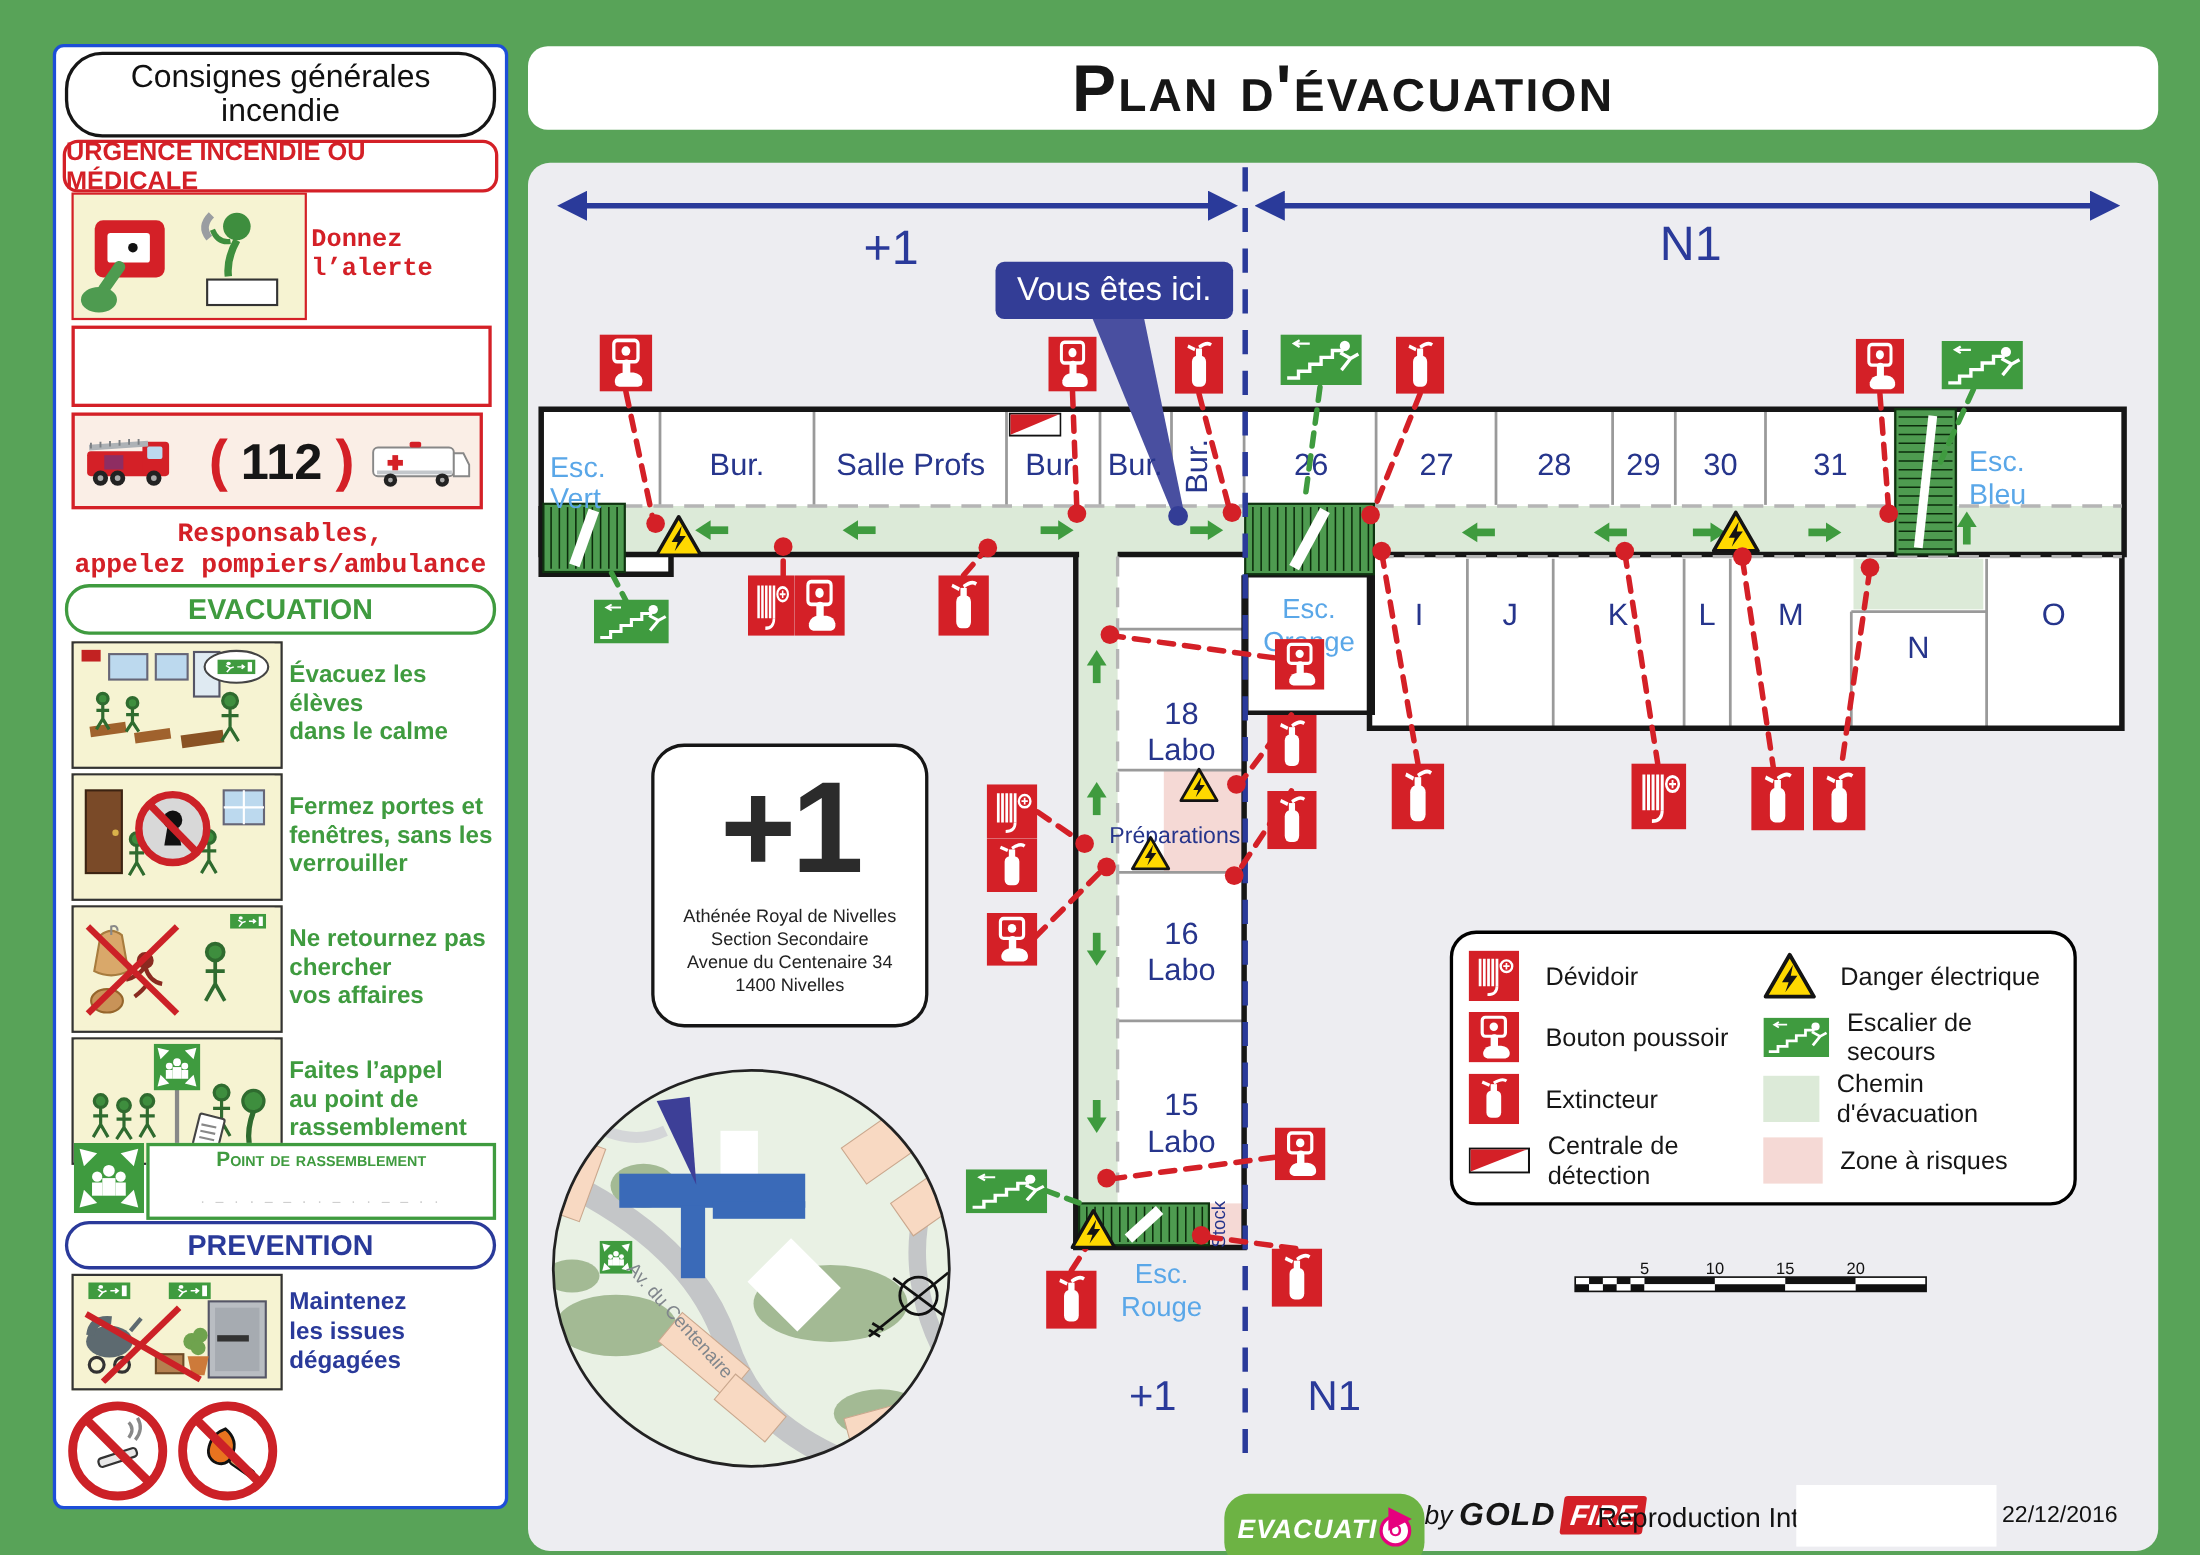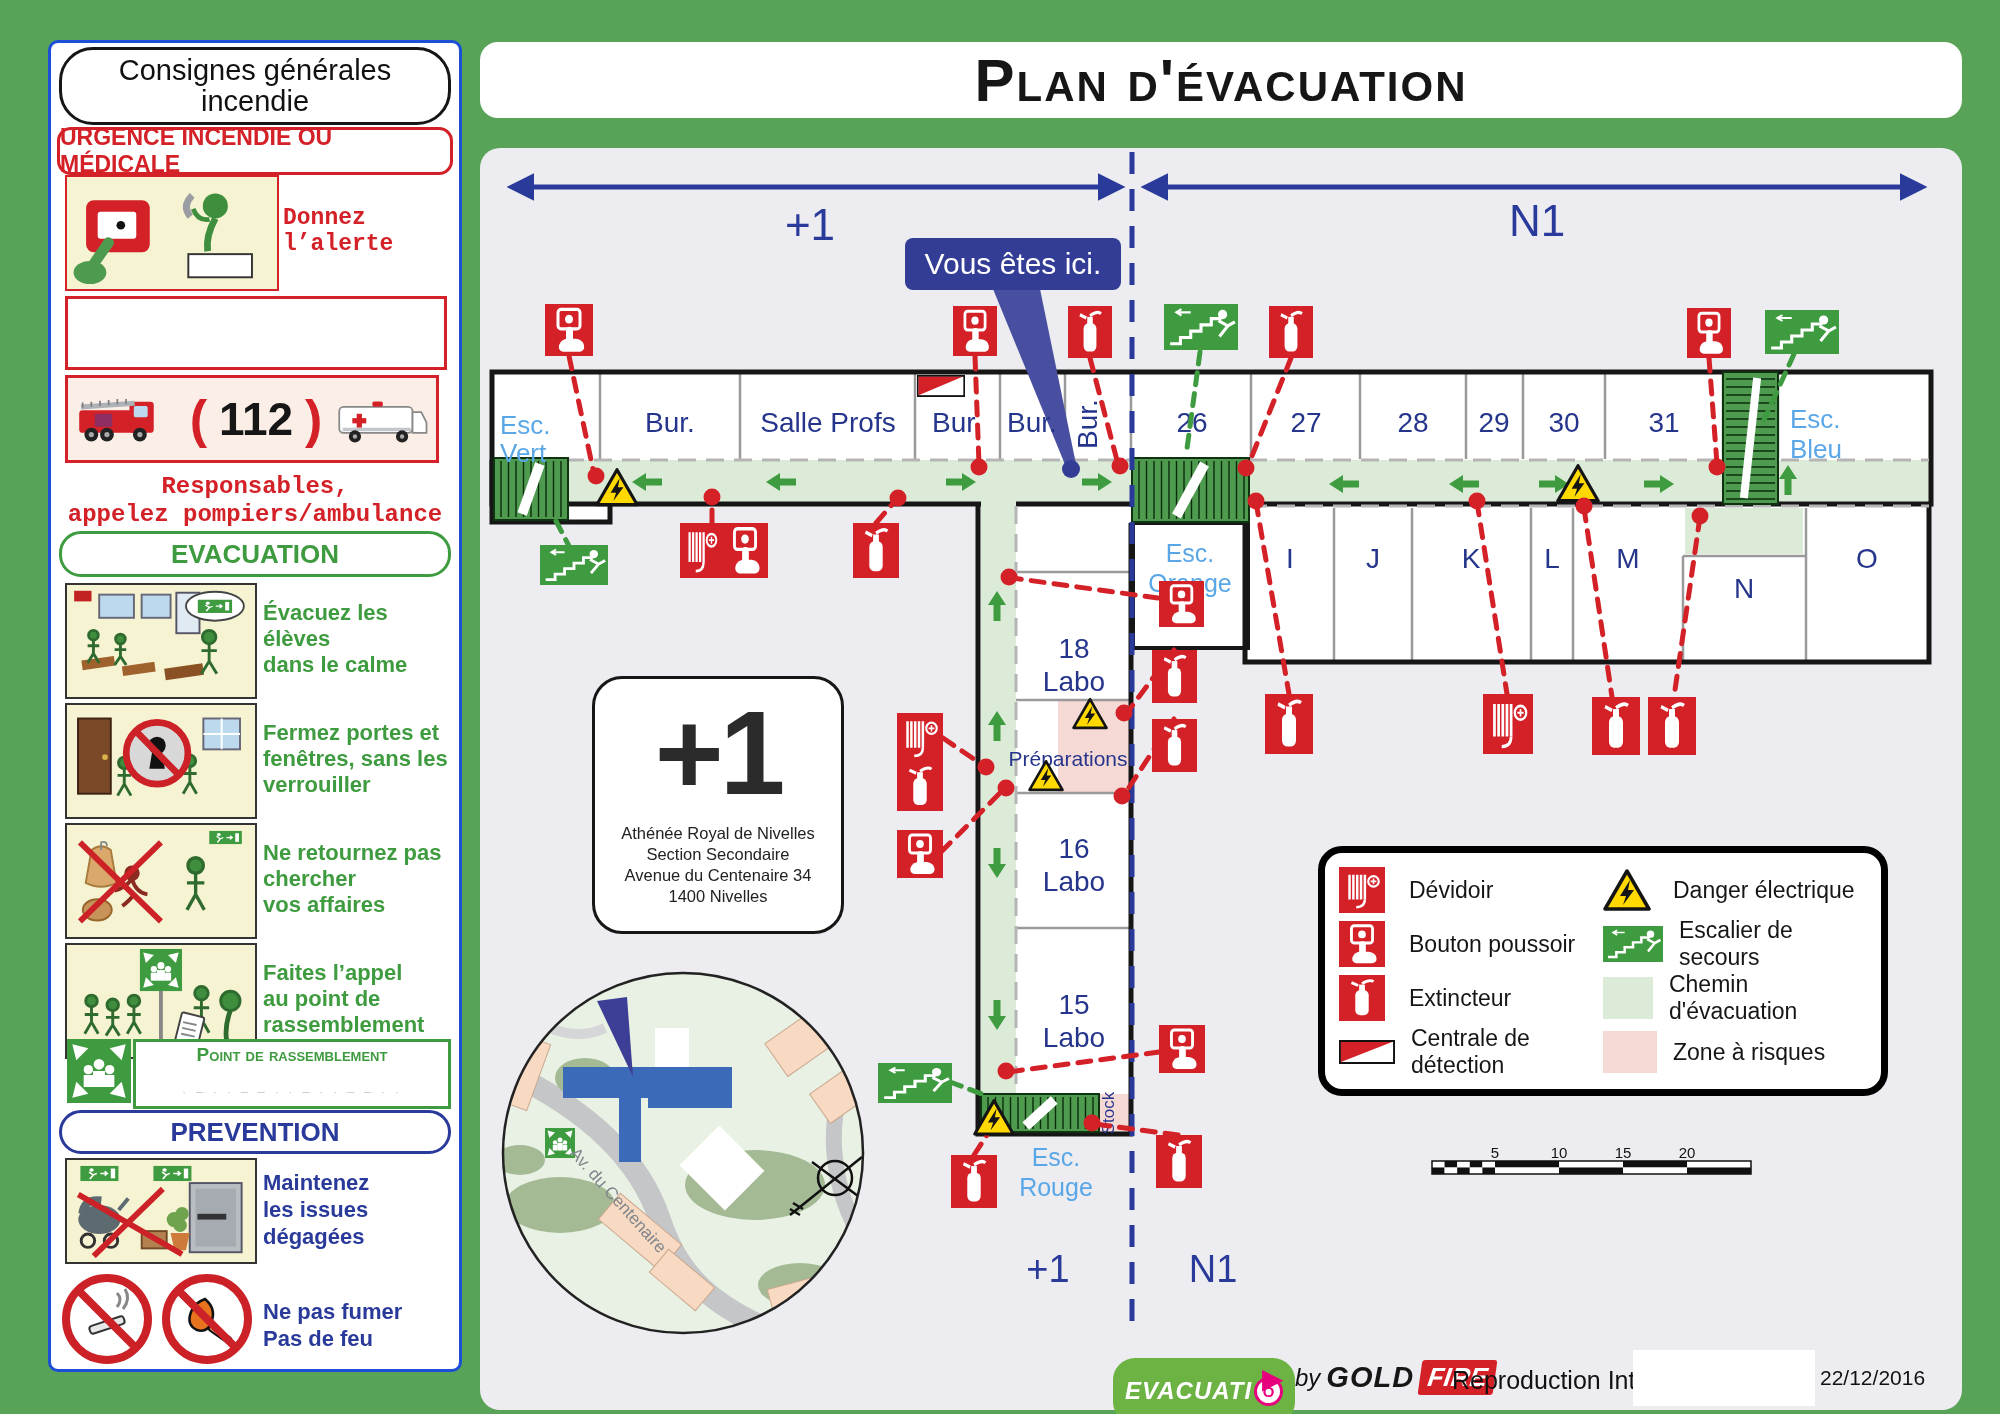--- a/index.html
+++ b/index.html
@@ -40,21 +40,21 @@
   #titlebar{left:480px;top:42px;width:1482px;height:76px;background:#fff;border-radius:18px;
             display:flex;align-items:center;justify-content:center;}
   #title{font-variant:small-caps;font-weight:bold;font-size:60px;color:#161616;letter-spacing:2px;}
   #panel{left:480px;top:148px;width:1482px;height:1262px;background:#ededf1;border-radius:20px;}
   #vei{left:905px;top:238px;width:216px;height:52px;background:#333d96;border-radius:8px;
        display:flex;align-items:center;justify-content:center;color:#fff;font-size:30px;z-index:6;}
   #infobox{left:592px;top:676px;width:246px;height:252px;background:#fff;border:3.5px solid #161616;
            border-radius:30px;z-index:4;text-align:center;}
   #infofloor{font-size:118px;font-weight:bold;color:#2b2b2b;line-height:120px;margin-top:14px;letter-spacing:-4px;}
   #infoaddr{font-size:16.5px;color:#222;line-height:21px;margin-top:10px;}
-  #legend{left:1318px;top:846px;width:570px;height:250px;background:#fff;border:7px solid #000000;
+  #legend{left:1318px;top:846px;width:570px;height:250px;background:#fff;border:3px solid #000000;
           border-radius:24px;z-index:5;display:grid;grid-template-columns:1fr 1fr;
           grid-auto-flow:column;grid-template-rows:repeat(4,1fr);padding:10px 14px;box-sizing:border-box;}
   .lgrow{display:flex;align-items:center;gap:16px;}
   .lgrow .lbl{font-size:23px;color:#161616;}
   .sw{width:54px;height:42px;}
   
   .f{z-index:7;}
   #evpill{left:1113px;top:1358px;height:42px;background:#6db344;border-radius:22px;display:flex;
           align-items:center;padding:12px 12px;gap:2px;}
   #evpill .brand{color:#fff;font-weight:900;font-style:italic;font-size:24px;letter-spacing:1px;}
@@ -331,22 +331,20 @@
     <rect x="28" y="48" width="36" height="8" rx="3" fill="#e8e8e8" stroke="#333" stroke-width="2" transform="rotate(-18 46 52)"></rect>
     <path d="M56,34 q6,-8 0,-14 M62,36 q8,-10 2,-20" stroke="#888" stroke-width="3" fill="none"></path>
     <line x1="18" y1="18" x2="74" y2="74" stroke="#cc2127" stroke-width="8"></line>
   </svg>
   <svg class="abs" style="left:108px;top:1230px" width="96" height="92" viewBox="0 0 92 92">
     <circle cx="46" cy="46" r="41" fill="#fff" stroke="#cc2127" stroke-width="8"></circle>
     <path d="M44,26 q12,10 6,24 q-4,10 -14,7 q-11,-5 -6,-18 q3,-9 14,-13 Z" fill="#e8731f" stroke="#111" stroke-width="2.5"></path>
     <rect x="46" y="58" width="26" height="6" rx="3" fill="#c9a063" stroke="#111" stroke-width="2" transform="rotate(35 59 61)"></rect>
     <line x1="18" y1="18" x2="74" y2="74" stroke="#cc2127" stroke-width="8"></line>
   </svg>
-  <div class="abs evrow-txt bluetxt pre" style="top:1242px;height:80px">Ne pas fumer
-Pas de feu</div>
 </div>
 
 <div id="titlebar" class="abs">
   <div id="title">Plan d'évacuation</div>
 </div>
 <div id="panel" class="abs"></div>
 
 <svg id="plan-svg" class="abs" style="left:0;top:0;z-index:3" width="2000" height="1414" viewBox="0 0 2000 1414">
     <defs>
       <marker id="ah" viewBox="0 0 10 10" refX="8" refY="5" markerWidth="5.5" markerHeight="5.5" orient="auto-start-reverse">

